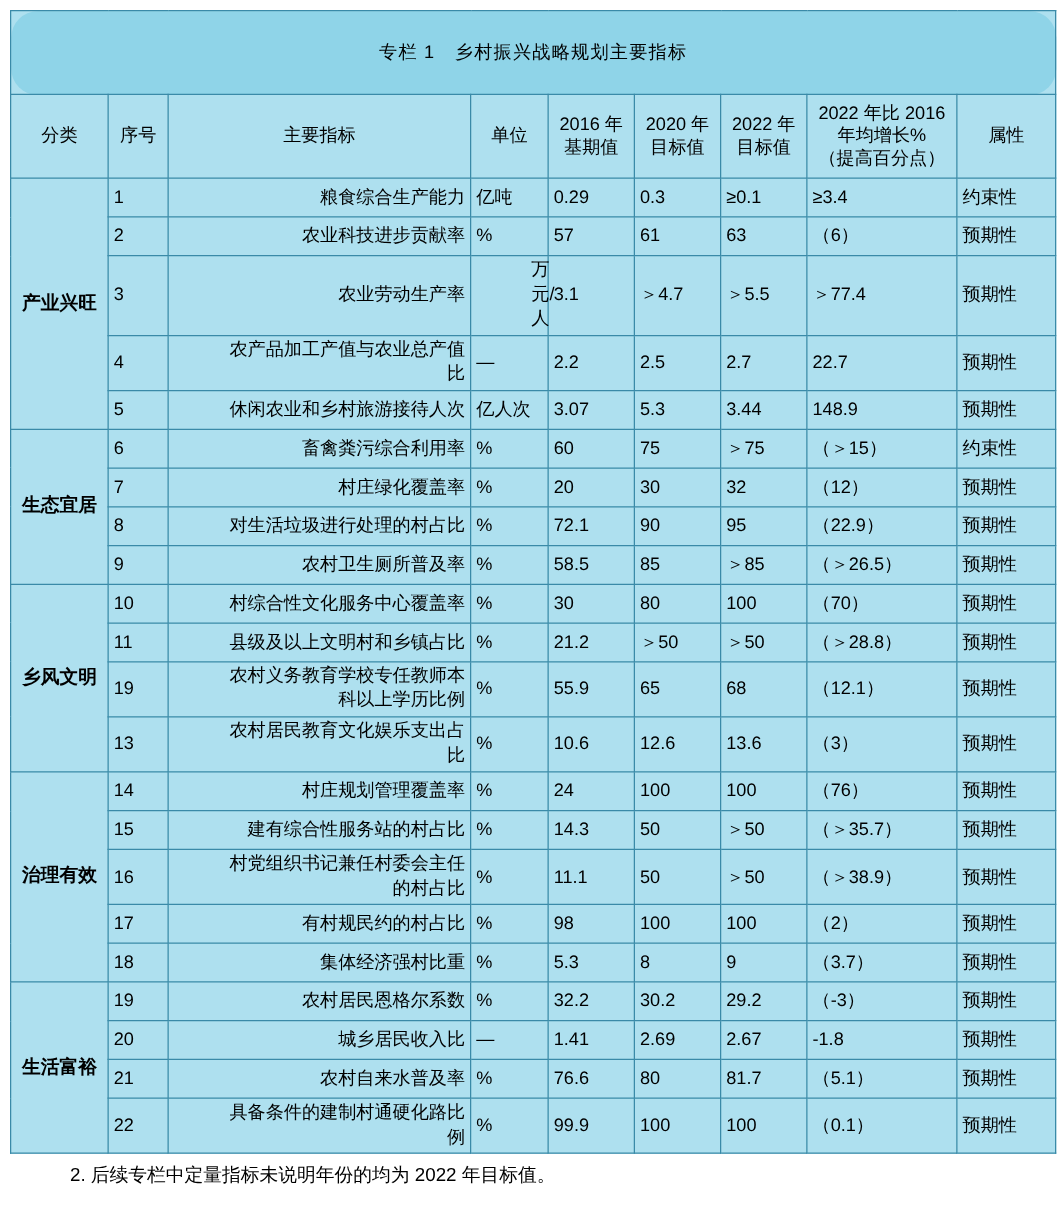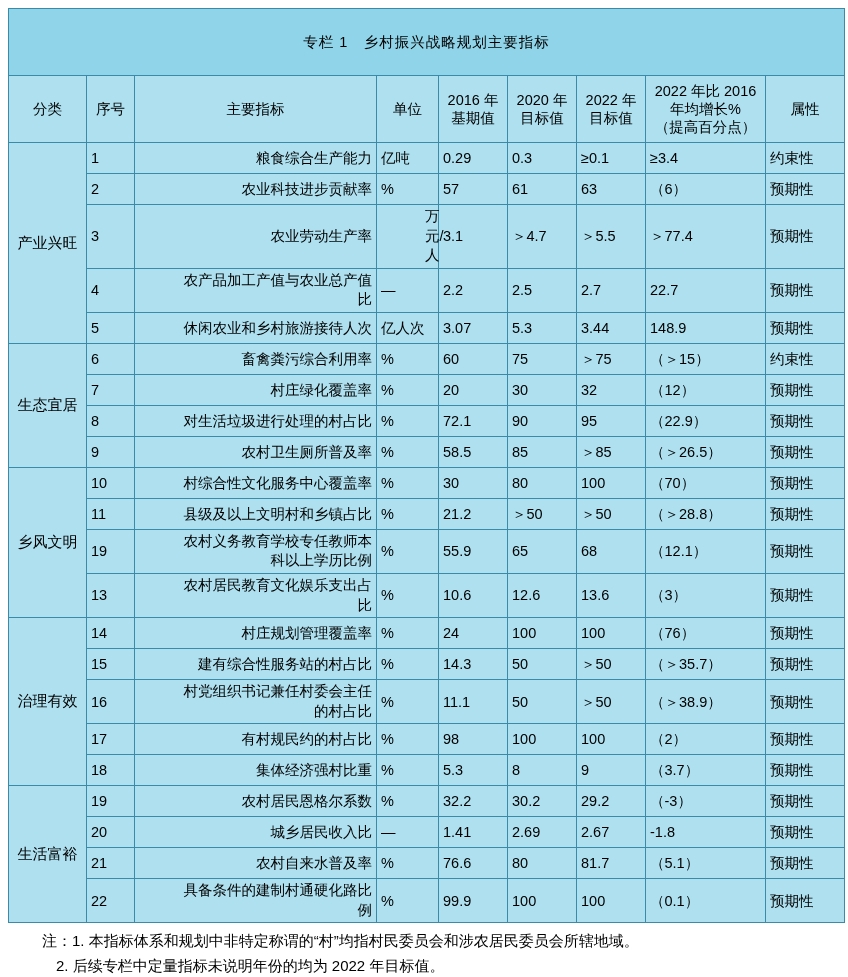--- a/index.html
+++ b/index.html
@@ -35,20 +35,21 @@
     line-height: 1.25;
     vertical-align: middle;
     color: #000;
   }
   .title-cell {
     background: #8fd4e8;
     text-align: center;
     font-size: 16px;
     padding: 7px 4px 7px 4px;
     letter-spacing: 1px;
+    border-radius: 21px;
   }
   thead td {
     background: #aee0ef;
     text-align: center;
     height: 62px;
     font-size: 14.5px;
     line-height: 1.3;
   }
   .c-cat   { width: 78px;  text-align: center; }
   .c-seq   { width: 48px;  text-align: center; }
@@ -57,20 +58,21 @@
   .c-2016  { width: 69px;  text-align: center; }
   .c-2020  { width: 69px;  text-align: center; }
   .c-2022  { width: 69px;  text-align: center; }
   .c-grow  { width: 120px; text-align: center; }
   .c-attr  { width: 79px;  text-align: center; }
 
   tbody td { height: 26px; }
   tbody td.cat {
     text-align: center;
     font-size: 15px;
+    font-weight: bold;
   }
   tbody td.ind {
     text-align: right;
     padding-left: 8px;
   }
   tbody td.two-line {
     line-height: 1.35;
     padding-left: 48px;
   }
   .notes {
@@ -370,16 +372,15 @@
           <td>99.9</td>
           <td>100</td>
           <td>100</td>
           <td>（0.1）</td>
           <td>预期性</td>
         </tr>
       </tbody>
   </table>
 
   <div class="notes">
-    <div class="note-1">注：1. 本指标体系和规划中非特定称谓的“村”均指村民委员会和涉农居民委员会所辖地域。</div>
     <div class="note-2">2. 后续专栏中定量指标未说明年份的均为 2022 年目标值。</div>
   </div>
 </div>
 
 </body></html>

